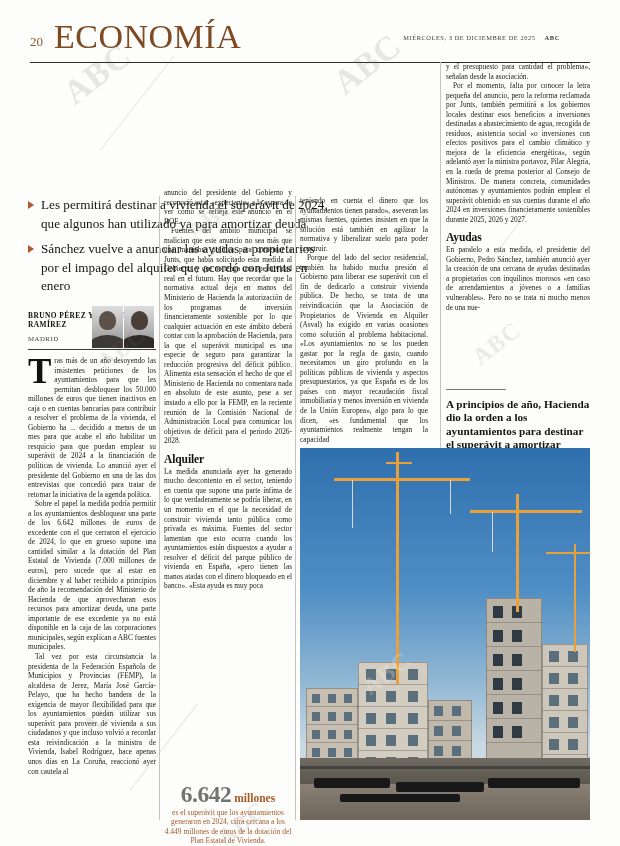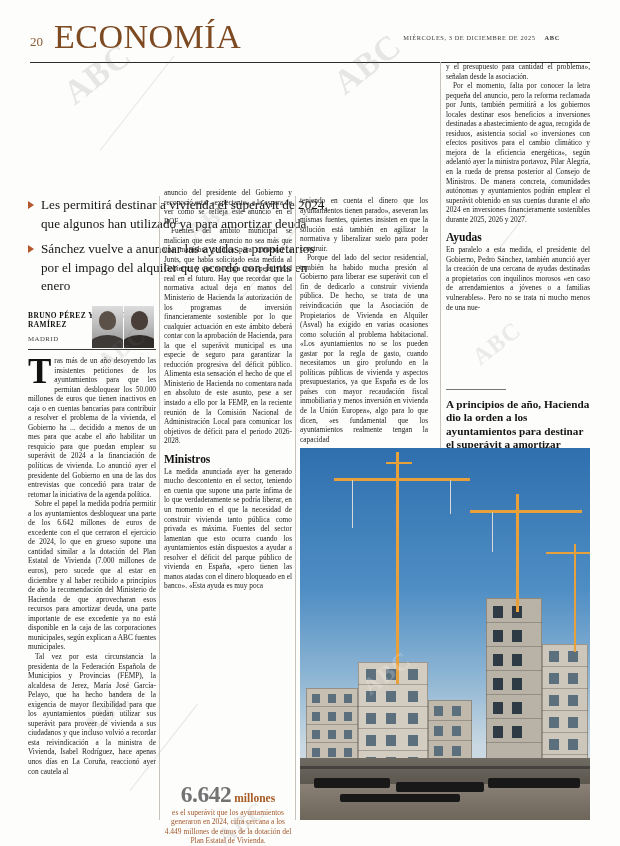--- a/index.html
+++ b/index.html
@@ -403,21 +403,21 @@
 
   <div class="col" id="col1">
     <p class="first"><span class="dropcap">T</span><span>ras más de un año desoyendo las insistentes peticiones de los ayuntamientos para que les permitan desbloquear los 50.000 millones de euros que tienen inactivos en caja o en cuentas bancarias para contribuir a resolver el problema de la vivienda, el Gobierno ha ... decidido a menos de un mes para que acabe el año habilitar un resquicio para que puedan emplear su superávit de 2024 a la financiación de políticas de vivienda. Lo anunció ayer el presidente del Gobierno en una de las dos entrevistas que concedió para tratar de retomar la iniciativa de la agenda política.</span></p>
     <p>Sobre el papel la medida podría permitir a los ayuntamientos desbloquear una parte de los 6.642 millones de euros de excedente con el que cerraron el ejercicio de 2024, lo que en grueso supone una cantidad similar a la dotación del Plan Estatal de Vivienda (7.000 millones de euros), pero sucede que al estar en diciembre y al haber recibido a principios de año la recomendación del Ministerio de Hacienda de que aprovecharan esos recursos para amortizar deuda, una parte importante de ese excedente ya no está disponible en la caja de las corporaciones municipales, según explican a ABC fuentes municipales.</p>
     <p>Tal vez por esta circunstancia la presidenta de la Federación Española de Municipios y Provincias (FEMP), la alcaldesa de Jerez, María José García-Pelayo, que ha hecho bandera de la exigencia de mayor flexibilidad para que los ayuntamientos puedan utilizar sus superávit para proveer de vivienda a sus ciudadanos y que incluso volvió a recordar esta reivindicación a la ministra de Vivienda, Isabel Rodríguez, hace apenas unos días en La Coruña, reaccionó ayer con cautela al</p>
   </div>
 
   <div class="col" id="col2">
     <p class="first">anuncio del presidente del Gobierno y reconoció estar «expectante» a la espera de ver cómo se refleja este anuncio en el BOE.</p>
     <p>Fuentes del ámbito municipal se malician que este anuncio no sea más que una maniobra política para contentar a Junts, que había solicitado esta medida al Gobierno, y que no tenga una operatividad real en el futuro. Hay que recordar que la normativa actual deja en manos del Ministerio de Hacienda la autorización de los programas de inversión financieramente sostenible por lo que cualquier actuación en este ámbito deberá contar con la aprobación de Hacienda, para la que el superávit municipal es una especie de seguro para garantizar la reducción progresiva del déficit público. Alimenta esta sensación el hecho de que el Ministerio de Hacienda no comentara nada en absoluto de este asunto, pese a ser instado a ello por la FEMP, en la reciente reunión de la Comisión Nacional de Administración Local para comunicar los objetivos de déficit para el periodo 2026-2028.</p>
-    <h3>Ministros</h3>
+    <h3>Alquiler</h3>
     <p class="first">La medida anunciada ayer ha generado mucho descontento en el sector, teniendo en cuenta que supone una parte ínfima de lo que verdaderamente se podría liberar, en un momento en el que la necesidad de construir vivienda tanto pública como privada es máxima. Fuentes del sector lamentan que esto ocurra cuando los ayuntamientos están dispuestos a ayudar a resolver el déficit del parque público de vivienda en España, «pero tienen las manos atadas con el dinero bloqueado en el banco». «Esta ayuda es muy poca</p>
   </div>
 
   <div class="col" id="col3">
     <p class="first">teniendo en cuenta el dinero que los ayuntamientos tienen parado», aseveran las mismas fuentes, quienes insisten en que la solución está también en agilizar la normativa y liberalizar suelo para poder construir.</p>
     <p>Porque del lado del sector residencial, también ha habido mucha presión al Gobierno para liberar ese superávit con el fin de dedicarlo a construir vivienda pública. De hecho, se trata de una reivindicación que la Asociación de Propietarios de Vivienda en Alquiler (Asval) ha exigido en varias ocasiones como solución al problema habitacional. «Los ayuntamientos no se los pueden gastar por la regla de gasto, cuando necesitamos un giro profundo en la políticas públicas de vivienda y aspectos presupuestarios, ya que España es de los países con mayor recaudación fiscal inmobiliaria y menos inversión en vivienda de la Unión Europea», algo para lo que dicen, «es fundamental que los ayuntamientos realmente tengan la capacidad</p>
   </div>
 
   <div class="col" id="col4">
     <p class="first">y el presupuesto para cantidad el problema», señalan desde la asociación.</p>

